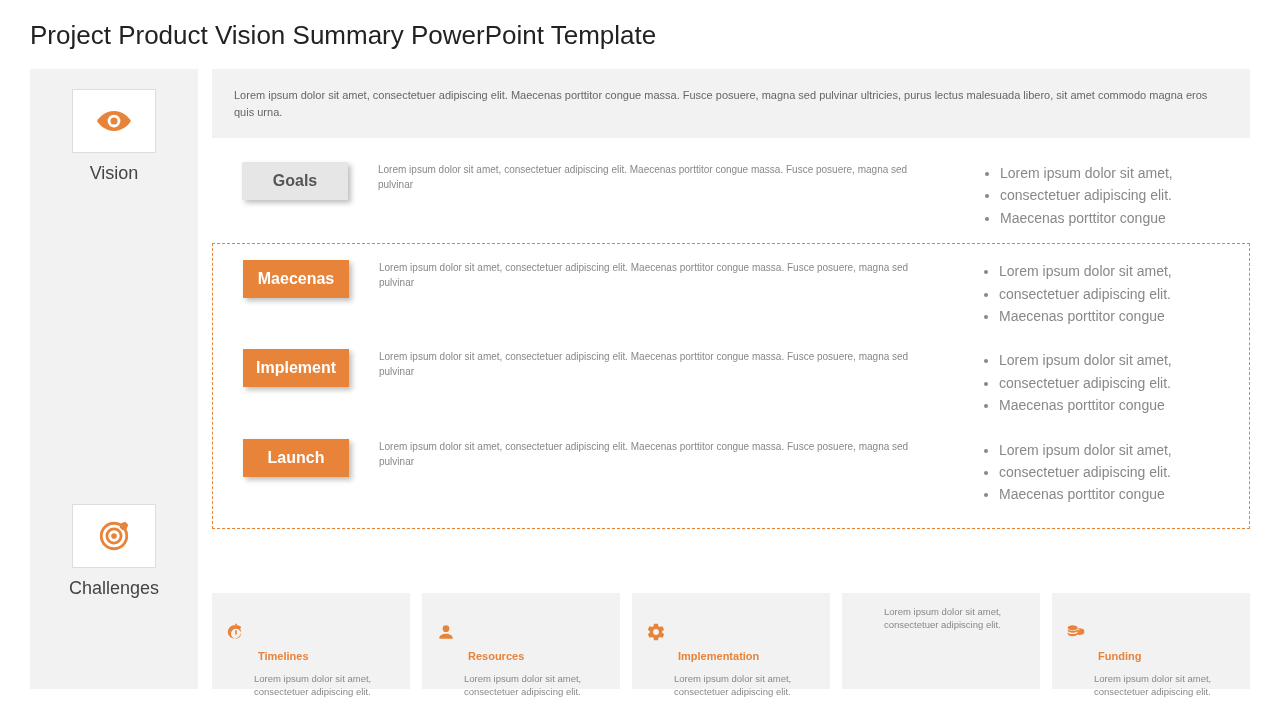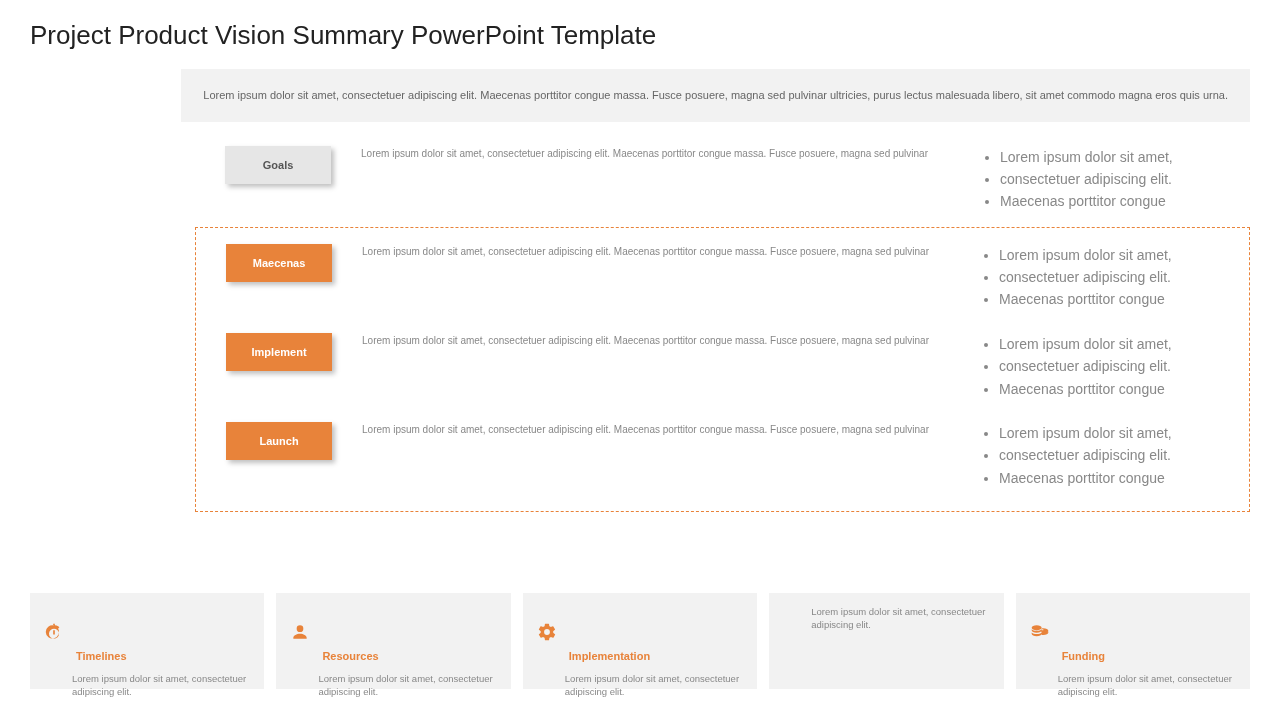--- a/index.html
+++ b/index.html
@@ -79,21 +79,21 @@
     gap: 30px;
     padding: 8px 16px;
     margin-bottom: 6px;
   }
   .phase-btn {
     width: 106px;
     height: 38px;
     display: flex;
     align-items: center;
     justify-content: center;
-    font-size: 11px;
+    font-size: 16px;
     font-weight: 700;
     color: #fff;
     background: #e8833a;
     box-shadow: 3px 3px 5px rgba(0,0,0,.25);
     flex-shrink: 0;
     margin-left: 14px;
   }
   .phase-btn.grey {
     background: #e6e6e6;
     color: #555;
@@ -148,20 +148,38 @@
     margin-left: 28px;
   }
 </style>
 </head>
 <body>
 
 <h1 class="title">Project Product Vision Summary PowerPoint Template</h1>
 
 <div class="main">
 
+  <div class="sidebar">
+    <div class="sidecard">
+      <div class="sideicon">
+        <svg viewBox="0 0 24 24">
+            <path d="M12 5C6 5 1.7 9.1 0 12c1.7 2.9 6 7 12 7s10.3-4.1 12-7c-1.7-2.9-6-7-12-7zm0 11.5A4.5 4.5 0 1 1 16.5 12 4.5 4.5 0 0 1 12 16.5zm0-7A2.5 2.5 0 1 0 14.5 12 2.5 2.5 0 0 0 12 9.5z"></path>
+          </svg>
+      </div>
+      <div class="sidelabel">Vision</div>
+    </div>
+    <div class="sidecard">
+      <div class="sideicon">
+        <svg viewBox="0 0 24 24">
+            <path d="M12 2a10 10 0 1 0 10 10A10 10 0 0 0 12 2zm0 18a8 8 0 1 1 8-8 8 8 0 0 1-8 8zm0-14a6 6 0 1 0 6 6 6 6 0 0 0-6-6zm0 10a4 4 0 1 1 4-4 4 4 0 0 1-4 4zm0-6a2 2 0 1 0 2 2 2 2 0 0 0-2-2zM20 2l-3 1-1 3 2 2 3-1 1-3z"></path>
+          </svg>
+      </div>
+      <div class="sidelabel">Challenges</div>
+    </div>
+  </div>
 
   <div class="content">
 
     <div class="topbox">Lorem ipsum dolor sit amet, consectetuer adipiscing elit. Maecenas porttitor congue massa. Fusce posuere, magna sed pulvinar ultricies, purus lectus malesuada libero, sit amet commodo  magna eros quis urna.</div>
 
     <div class="phases">
 
       <div class="phase-row">
         <div class="phase-btn grey">Goals</div>
         <div class="phase-desc">Lorem ipsum dolor sit amet, consectetuer adipiscing elit. Maecenas porttitor congue massa. Fusce posuere, magna sed pulvinar</div>

